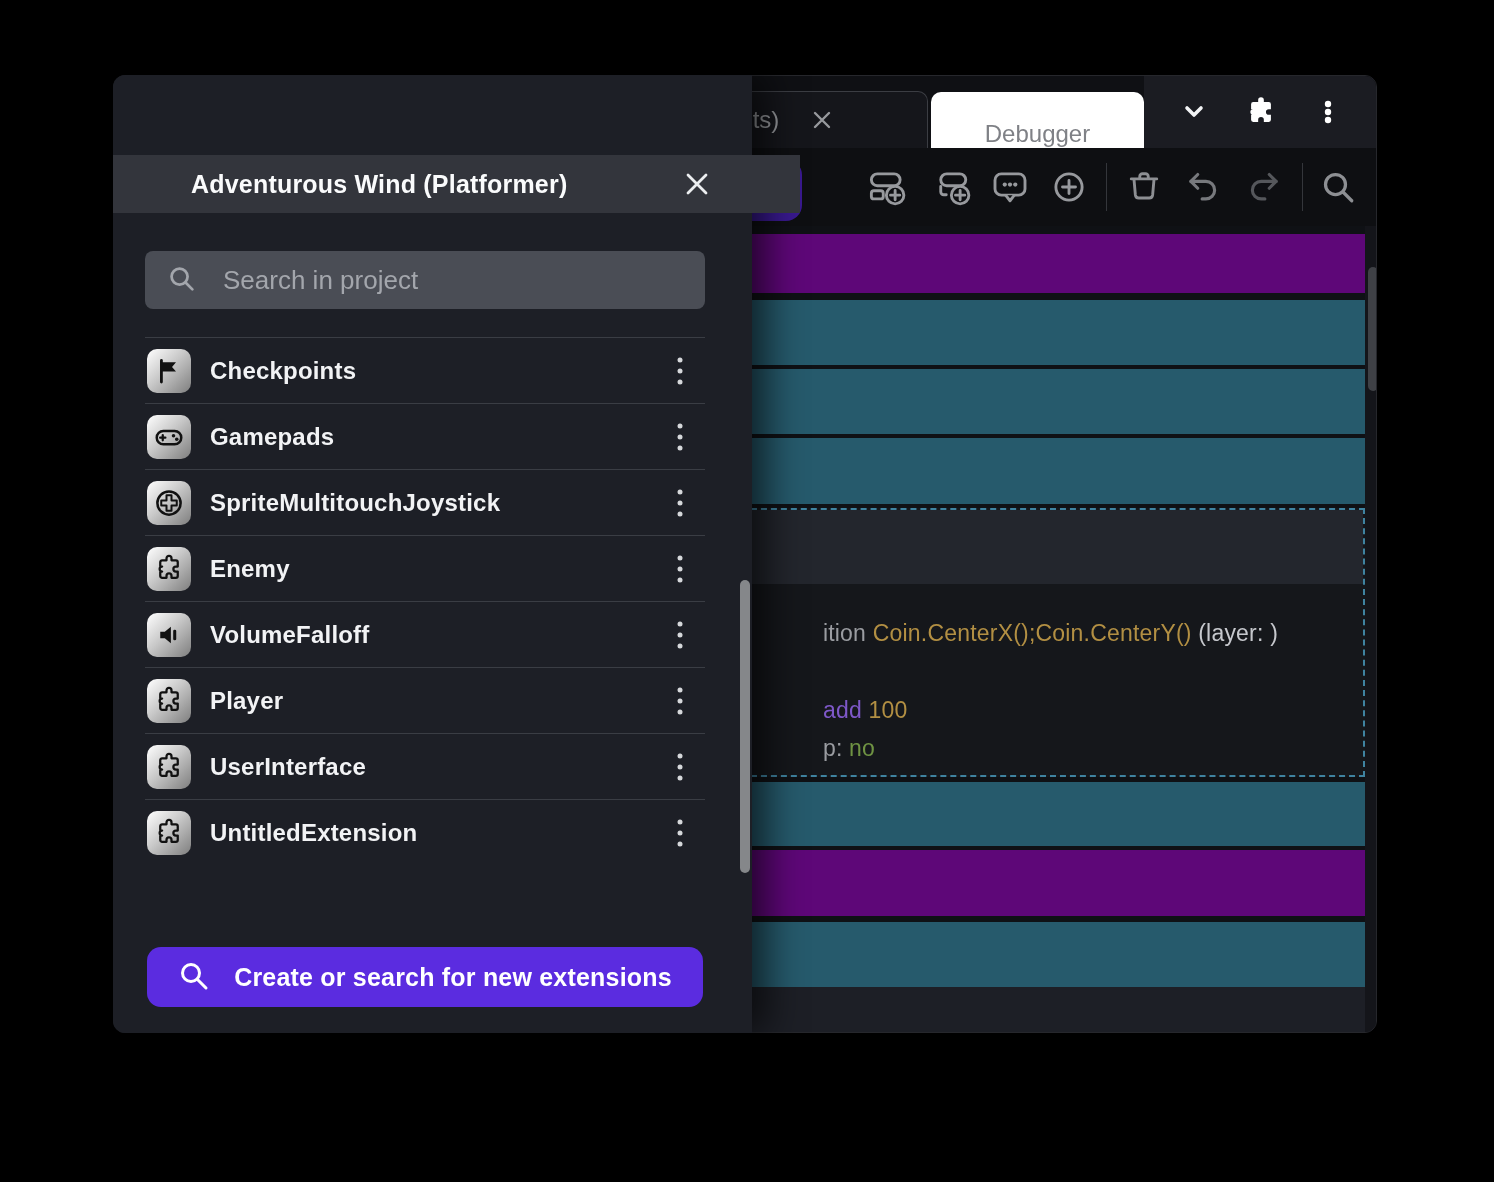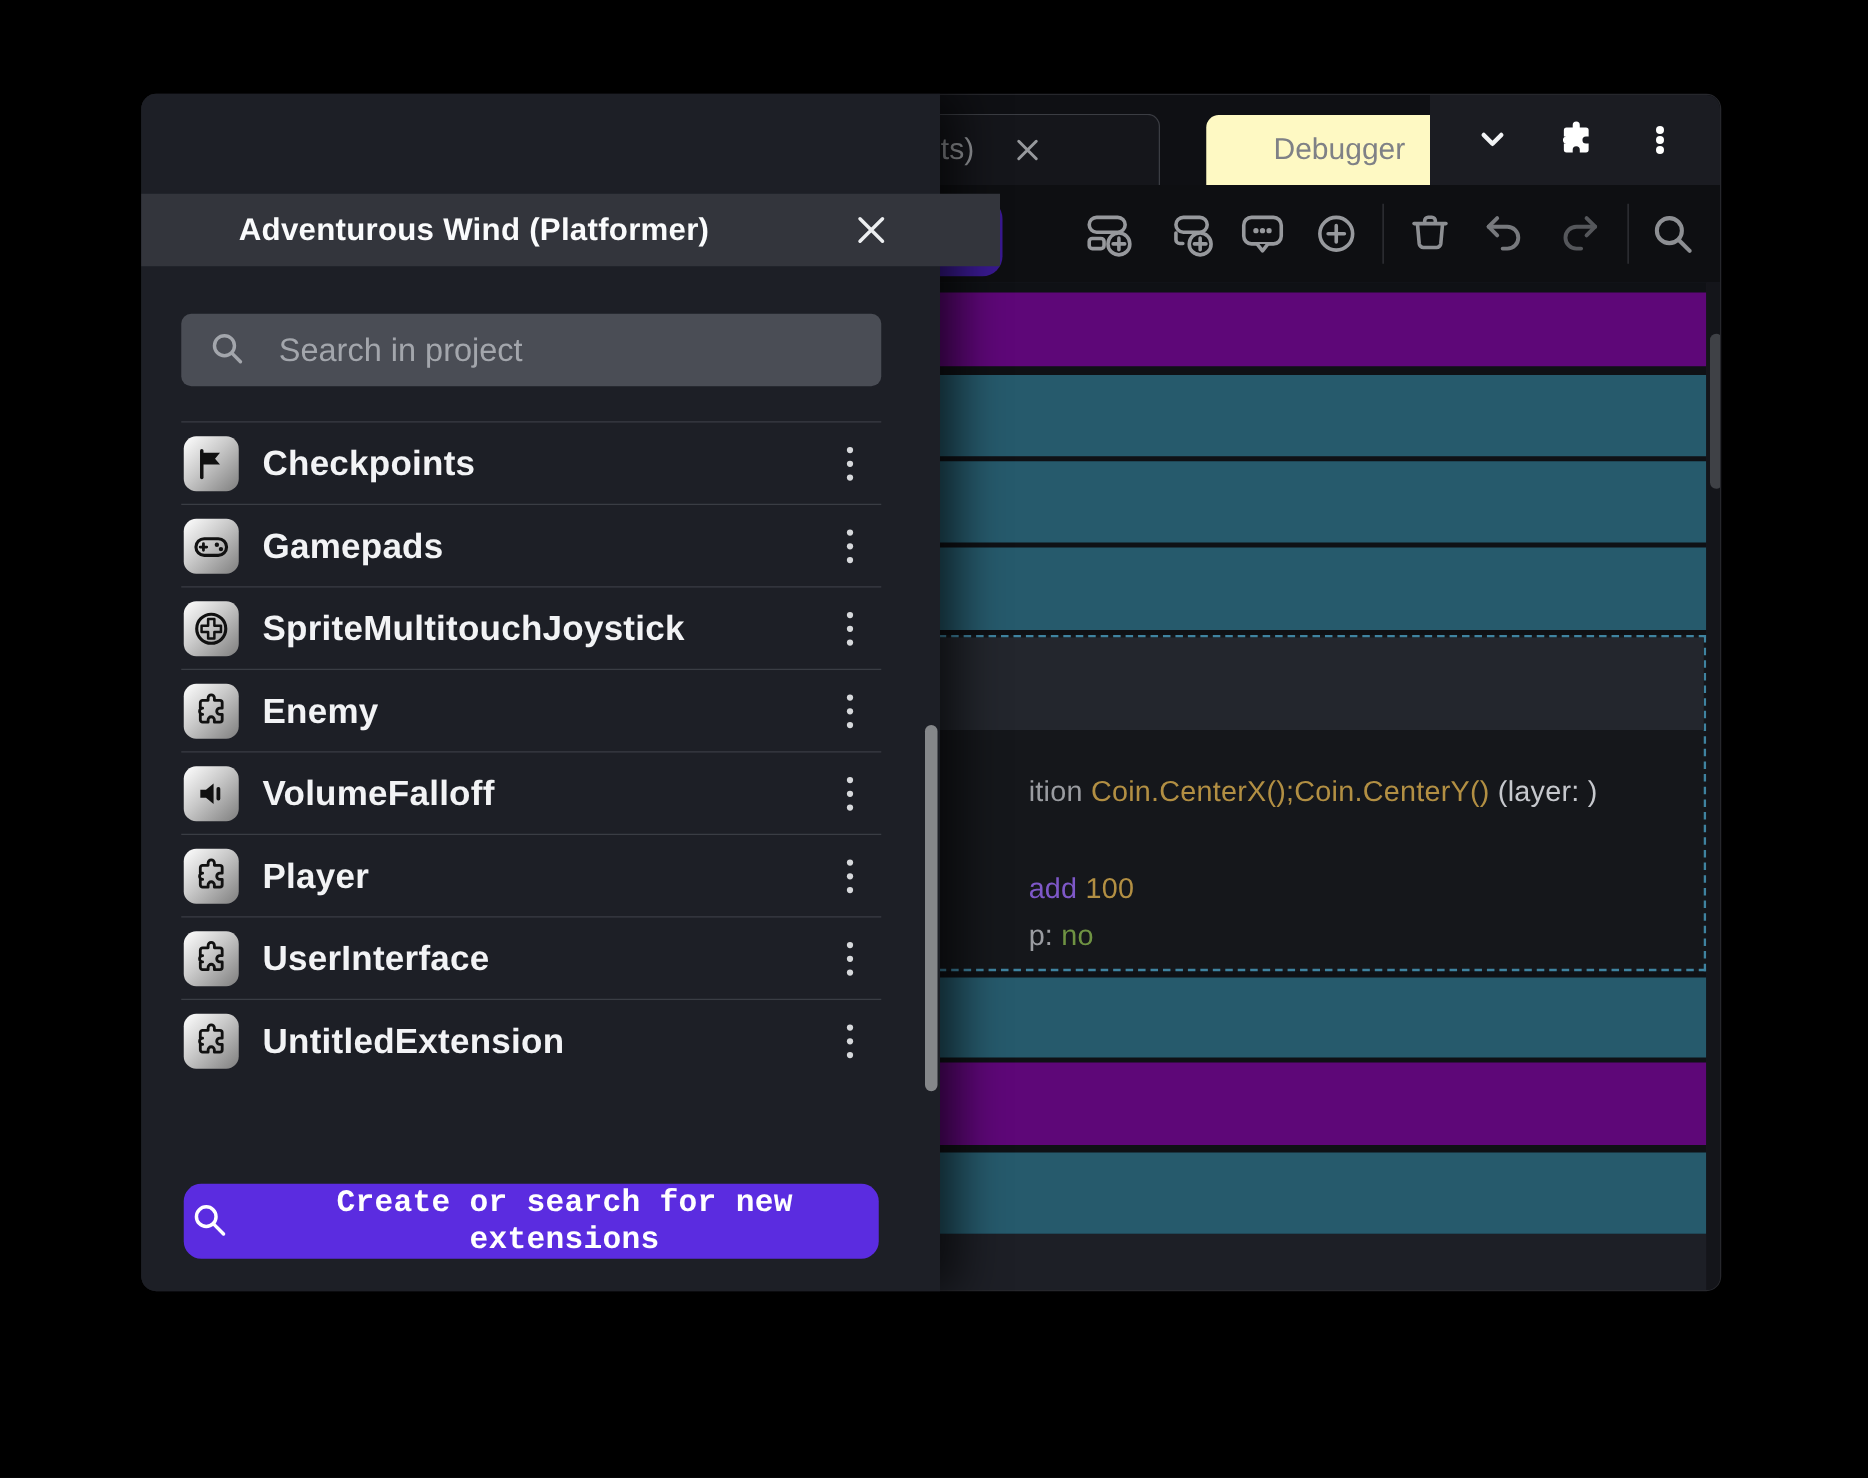--- a/index.html
+++ b/index.html
@@ -11,22 +11,22 @@
   
   .app-window{left:113px;top:75px;width:1264px;height:958px;border-radius:12px;
               background:#0f1014;overflow:hidden;border:1px solid #26272c;box-sizing:border-box;}
 
   
   .tabbar{left:0;top:0;width:100%;height:72px;background:#0f1014;}
   .tab{box-sizing:border-box;display:flex;align-items:center;font-size:24px;}
   .tab-events{left:575px;top:15px;width:239px;height:57px;background:#15161b;
               border:1px solid #3b3d43;border-bottom:none;border-radius:10px 10px 0 0;
               justify-content:flex-start;padding-right:17px;gap:33px;color:#97999d;}
-  .tab-debugger{left:851px;top:16px;width:213px;height:56px;background:#fef9c3;
-                border-radius:10px 10px 0 0;justify-content:center;color:#7f8186;}
+  .tab-debugger{left:817px;top:16px;width:213px;height:56px;background:#ffffff;
+                border-radius:10px 10px 0 0;justify-content:center;color:#7f8186;align-items:flex-end;}
   .tabbar-right{left:1030px;top:0;width:234px;height:72px;background:#1b1c22;
                 border-top-right-radius:12px;display:flex;align-items:center;justify-content:space-evenly;}
 
   
   .toolbar{left:0;top:72px;width:100%;height:78px;background:#0e0f12;}
   .tb-btn{position:absolute;top:19px;width:40px;height:40px;background:none;border:none;padding:0;cursor:pointer;}
   .tb-globe{position:absolute;left:613px;top:11px;width:75px;height:62px;border:none;
             border-radius:16px;display:flex;align-items:center;justify-content:center;cursor:pointer;}
   .tb-divider{position:absolute;top:15px;width:1px;height:48px;background:#34363b;}
 
@@ -56,28 +56,28 @@
               display:flex;align-items:center;box-sizing:border-box;padding:0 18px 0 22px;gap:22px;}
   .search-input{flex:1;background:transparent;border:none;outline:none;font-size:26px;color:#e8e9eb;
                 font-family:"Liberation Sans",sans-serif;}
   .search-input::placeholder{color:#a3a6ac;opacity:1;}
   .ext-list{left:32px;top:262px;width:560px;}
   .ext-item{height:66px;display:flex;align-items:center;border-top:1px solid #3a3d44;
             box-sizing:border-box;padding:0 10px 0 2px;cursor:pointer;}
   .ext-icon{width:44px;height:44px;border-radius:10px;flex:0 0 auto;margin-right:19px;
             background:linear-gradient(135deg,#ffffff 0%,#c9c9c9 45%,#7e7e7e 100%);
             display:flex;align-items:center;justify-content:center;}
-  .ext-label{flex:1;font-size:28px;font-weight:600;color:#f2f3f5;letter-spacing:.2px;}
+  .ext-label{flex:1;font-size:24px;font-weight:600;color:#f2f3f5;letter-spacing:.2px;}
   .kebab{width:30px;height:44px;background:none;border:none;display:flex;align-items:center;
          justify-content:center;cursor:pointer;padding:0;}
   .modal-scroll-thumb{left:627px;top:505px;width:10px;height:293px;background:#85878a;border-radius:5px;}
   .create-btn{left:34px;top:872px;width:556px;height:60px;border:none;border-radius:14px;
               display:flex;align-items:center;justify-content:center;gap:22px;cursor:pointer;}
   .create-btn span{color:#fff;font-size:25px;font-weight:bold;letter-spacing:.2px;
-                   font-family:Liberation Mono, monospace;}
+                   font-family:Liberation Sans, sans-serif;}
 </style>
 </head>
 <body>
 
 <div class="canvas">
 
   <div class="abs app-window">
 
     <div class="abs tabbar">
       <div class="abs tab tab-events">

